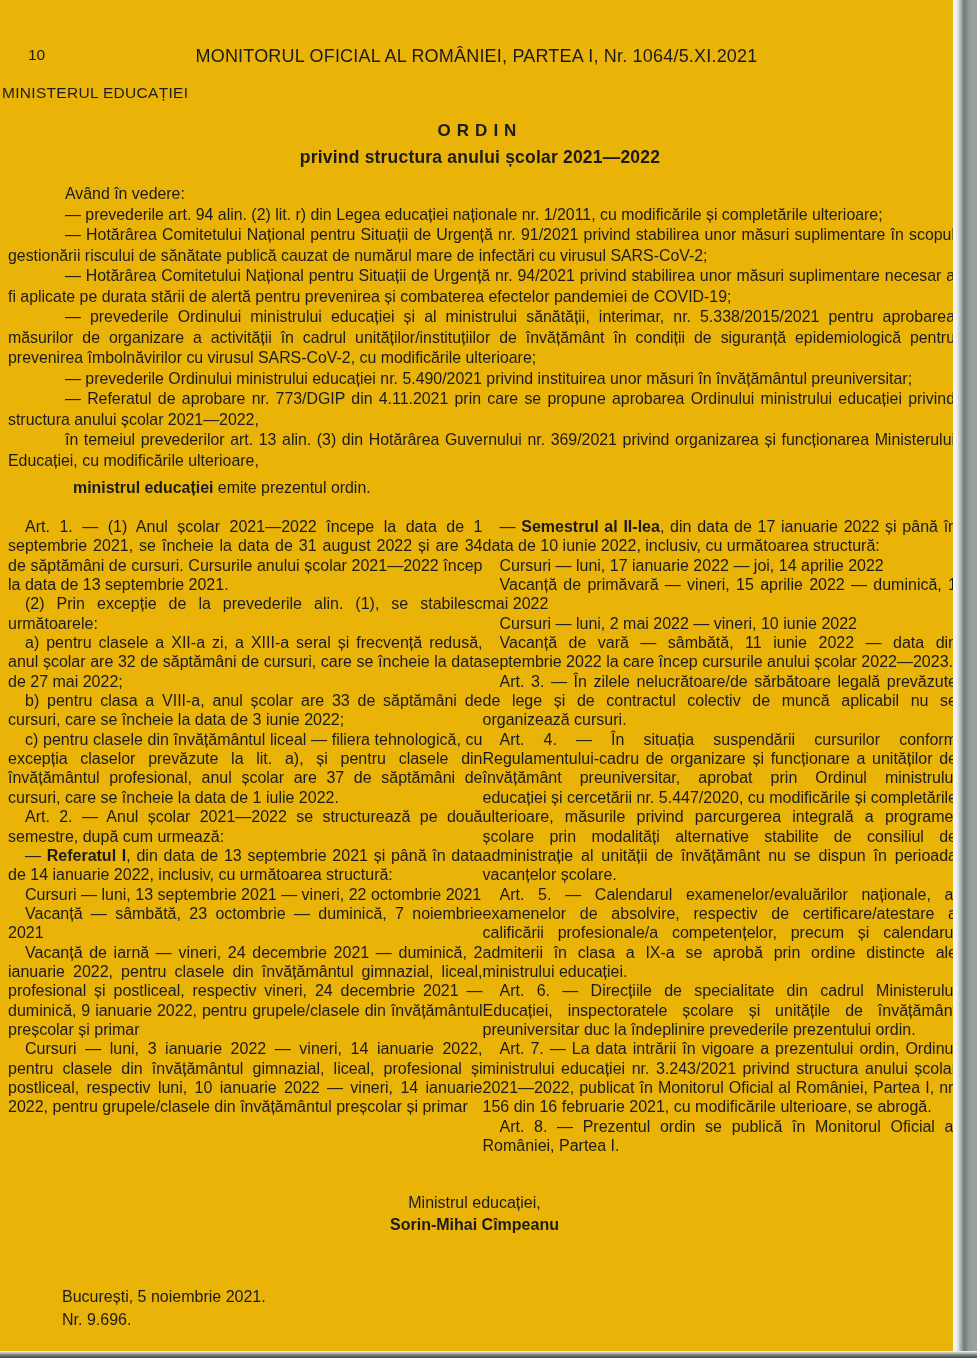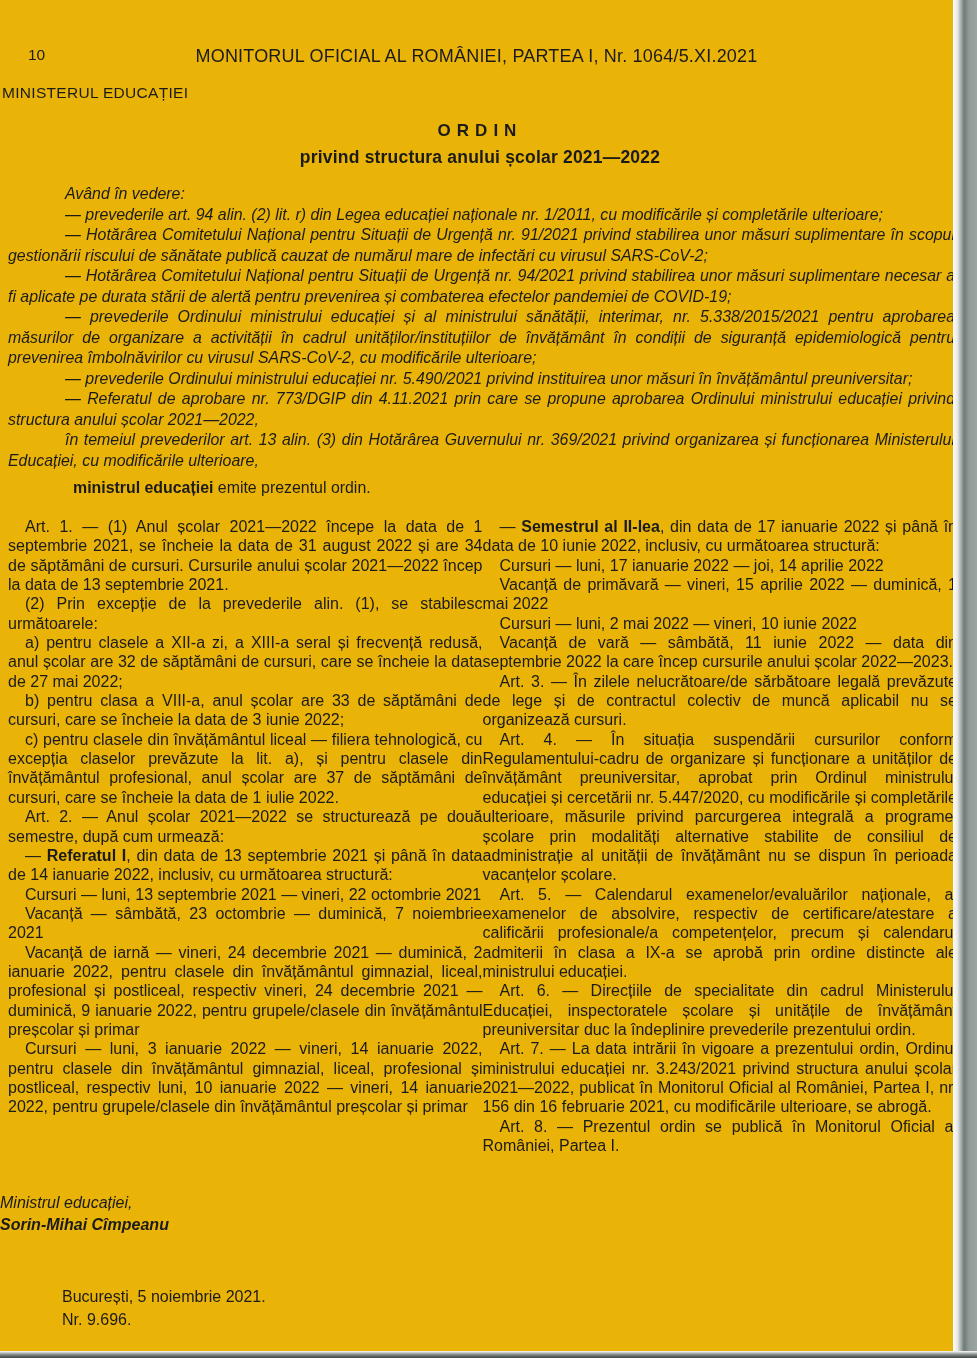--- a/index.html
+++ b/index.html
@@ -24,39 +24,39 @@
   
   .row-header { position:absolute; top:46px; left:0; right:24px; height:22px; }
   .page-number { position:absolute; left:28px; top:0; font-size:15.5px; }
   .publication { text-align:center; font-size:18px; letter-spacing:0.2px; }
   .issuer { position:absolute; top:84px; left:2px; font-size:15.5px; letter-spacing:0.3px; }
   
   .title-block { position:absolute; top:121px; left:0; right:24px; text-align:center;padding-left:7px; }
   .title-kind { font-weight:bold; font-size:17px; letter-spacing:6px; }
   .title-subject { font-weight:bold; font-size:17.5px; margin-top:6px; letter-spacing:0.2px; }
   
-  .preamble { position:absolute; top:184px; left:8px; width:947px;font-style:italic; }
+  .preamble { position:absolute; top:184px; left:8px; width:947px; }
   .preamble .para {
     margin:0; text-indent:57px; text-align:justify;
     font-size:15.9px; line-height:20.5px;
   }
   .enacting { position:absolute; top:470px; left:8px; width:947px; }
   .enacting .para {
     margin:8px; text-indent:57px; font-size:15.9px; line-height:20.5px;
   }
   
   .columns { position:absolute; top:517px; left:8px; width:949px; display:flex; }
   .col { flex:1; min-width:0; }
   .col .para {
     margin:0; text-indent:17px; text-align:justify;
     font-size:16px; line-height:19.35px;
   }
   .b { font-weight:bold; }
   
-  .signature { position:absolute; top:1192px; left:0; right:28px; text-align:left; font-size:16px; line-height:22px;font-style:italic; }
+  .signature { position:absolute; top:1192px; left:0; right:28px; text-align:center; font-size:16px; line-height:22px; }
   .signature .name { font-weight:bold; }
   
   .footer { position:absolute; top:1285px; left:62px; font-size:16px; line-height:23px; }
 </style>
 </head>
 <body>
 
 <div class="doc">
 
   <div class="row-header">

